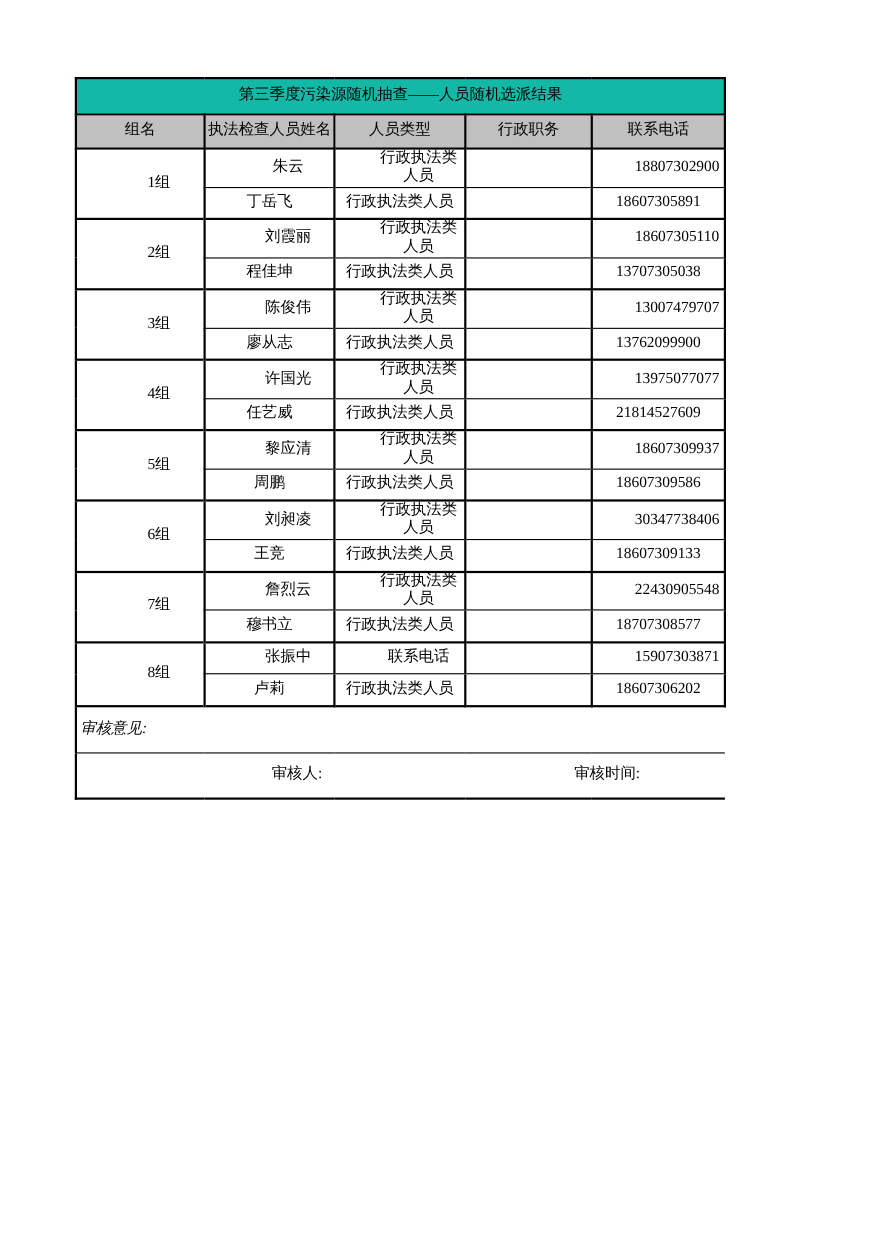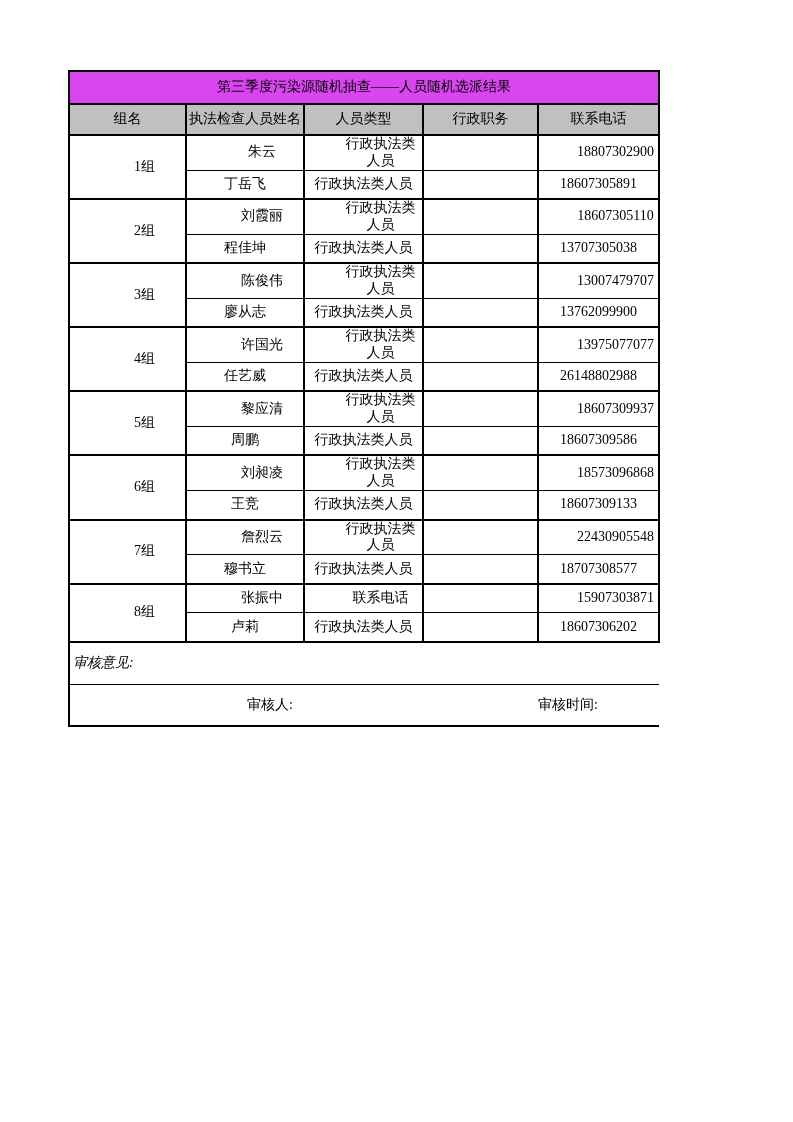--- a/index.html
+++ b/index.html
@@ -28,21 +28,21 @@
     border: 2px solid #000000;
     text-align: center;
     vertical-align: middle;
     font-weight: normal;
     padding: 0;
     overflow: hidden;
     line-height: 1.2;
   }
   tr.title-row td {
     height: 31px;
-    background: #d946ef;
+    background: #14b8a6;
   }
   tr.header-row th {
     height: 29px;
     background: #c0c0c0;
     margin-top: 32px;
   }
   tbody.data tr {
     height: 29px;
   }
   
@@ -64,21 +64,21 @@
     position: relative;
     padding-left: 21px;
   }
   tr.sign-row .sign-label {
     position: absolute;
     top: 50%;
     transform: translateY(-50%);
     white-space: nowrap;
   }
   tr.sign-row .reviewer { left: 177px; }
-  tr.sign-row .review-time { left: 468px; }
+  tr.sign-row .review-time { left: 452px; }
 </style>
 </head>
 <body>
 
 <table class="doc-table">
   <colgroup>
     <col style="width:117px">
       <col style="width:118px">
       <col style="width:119px">
       <col style="width:115px">
@@ -140,41 +140,41 @@
       <td rowspan="2">4组</td>
       <td>许国光</td>
       <td>行政执法类人员</td>
       <td></td>
       <td>13975077077</td>
     </tr>
     <tr class="member-second">
       <td>任艺威</td>
       <td>行政执法类人员</td>
       <td></td>
-      <td>26148802988</td>
+      <td>21814527609</td>
     </tr>
     <tr class="member-first">
       <td rowspan="2">5组</td>
       <td>黎应清</td>
       <td>行政执法类人员</td>
       <td></td>
       <td>18607309937</td>
     </tr>
     <tr class="member-second">
       <td>周鹏</td>
       <td>行政执法类人员</td>
       <td></td>
       <td>18607309586</td>
     </tr>
     <tr class="member-first">
       <td rowspan="2">6组</td>
       <td>刘昶凌</td>
       <td>行政执法类人员</td>
       <td></td>
-      <td>18573096868</td>
+      <td>30347738406</td>
     </tr>
     <tr class="member-second">
       <td>王竞</td>
       <td>行政执法类人员</td>
       <td></td>
       <td>18607309133</td>
     </tr>
     <tr class="member-first">
       <td rowspan="2">7组</td>
       <td>詹烈云</td>

